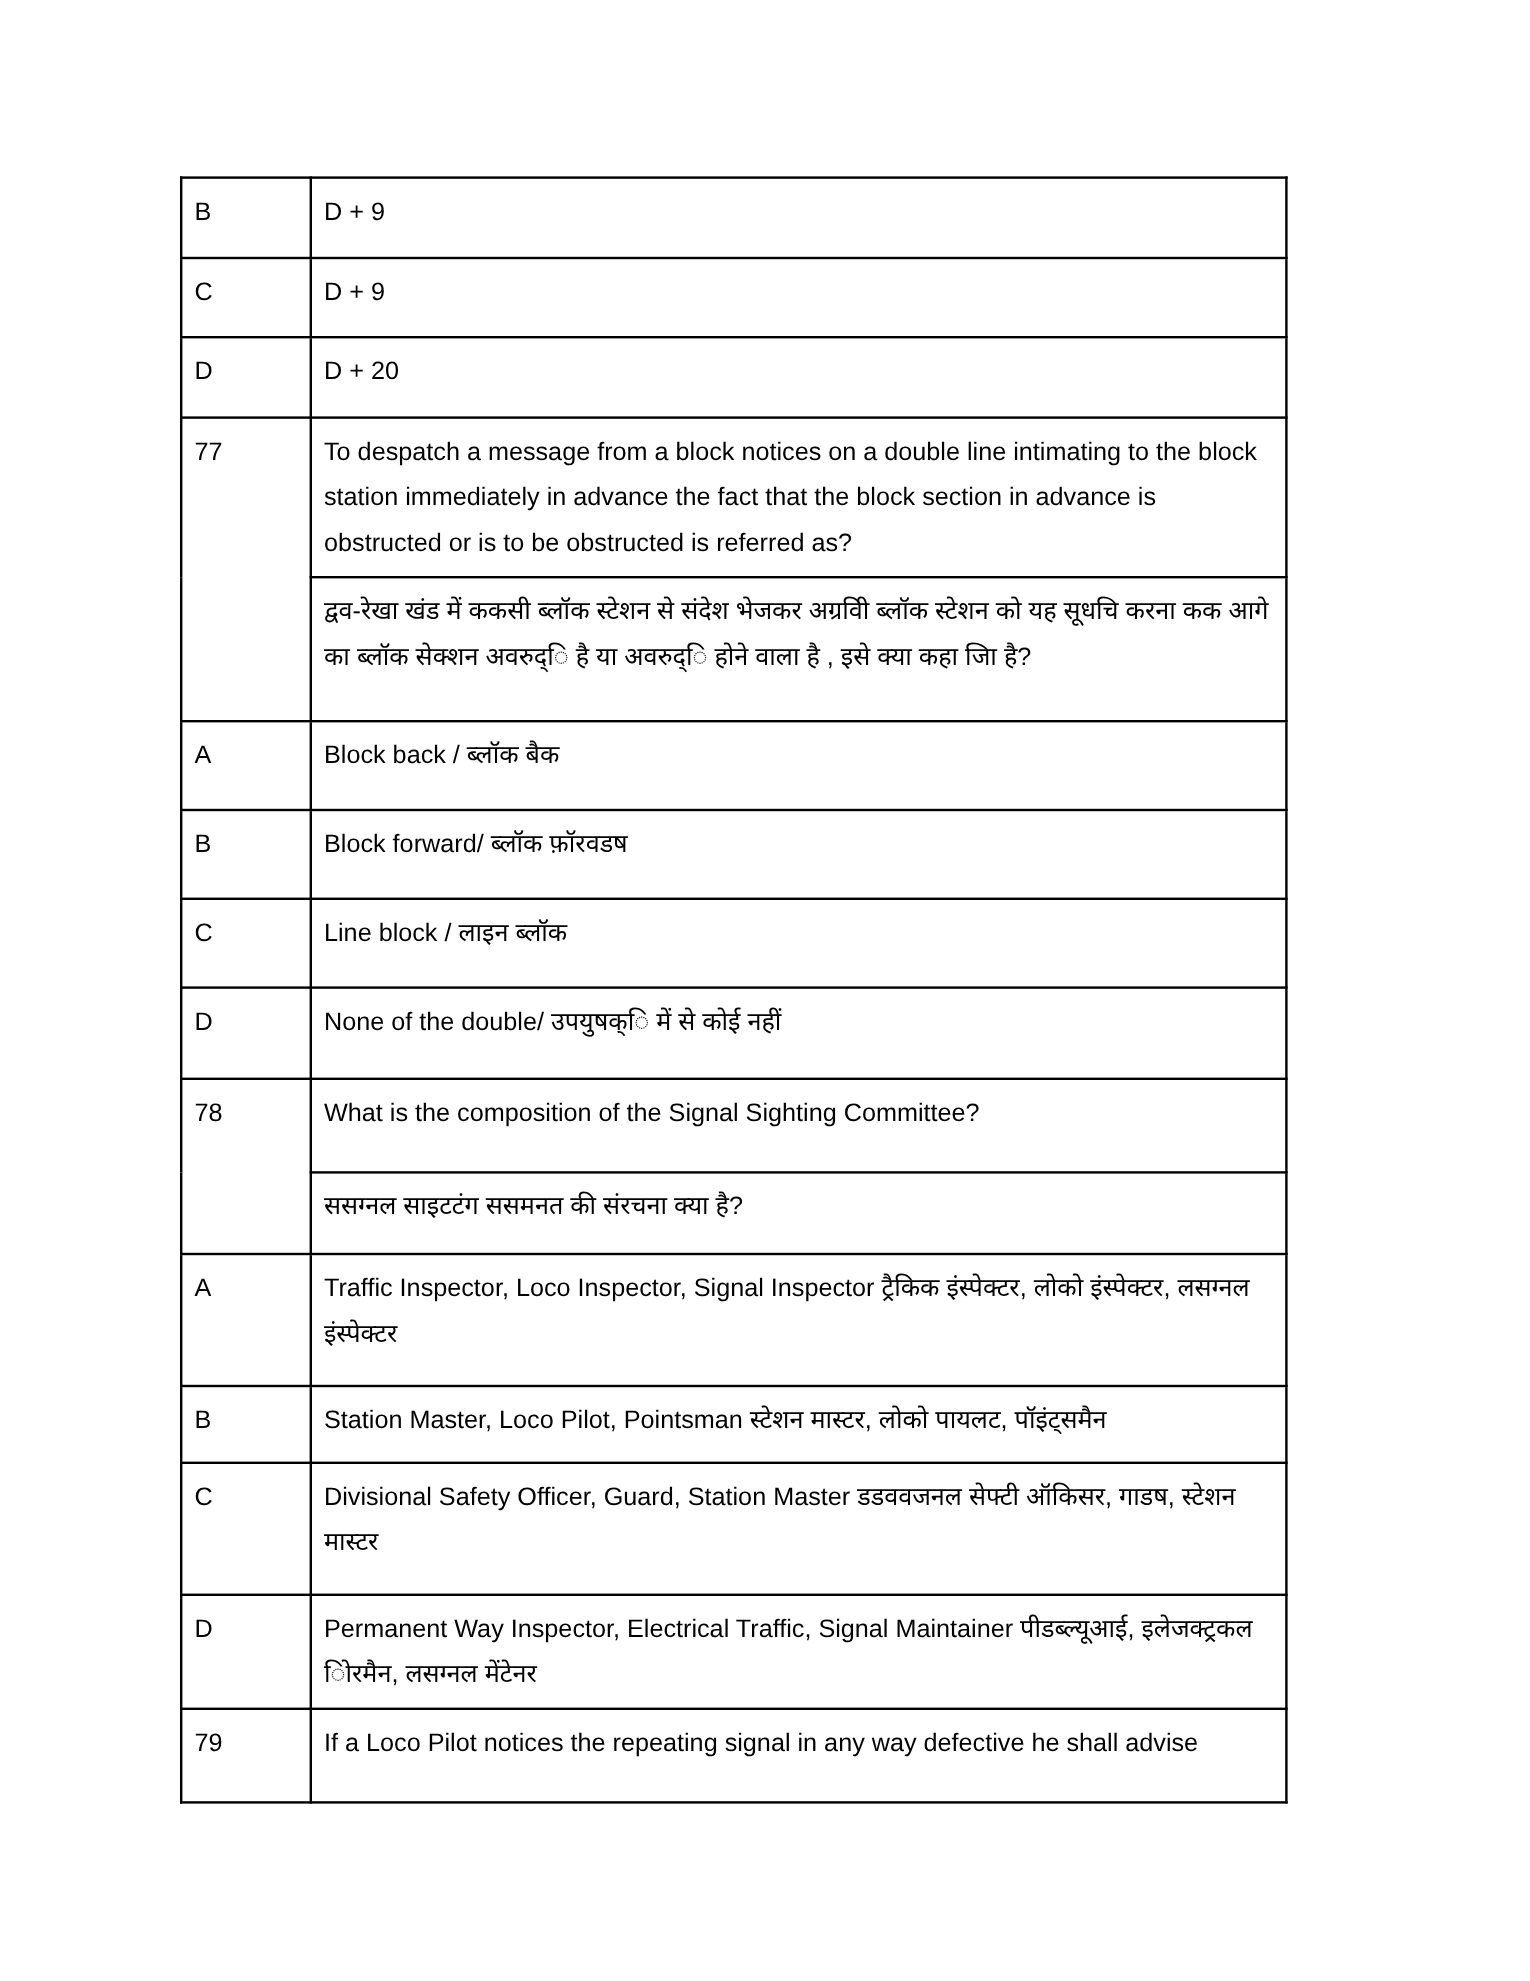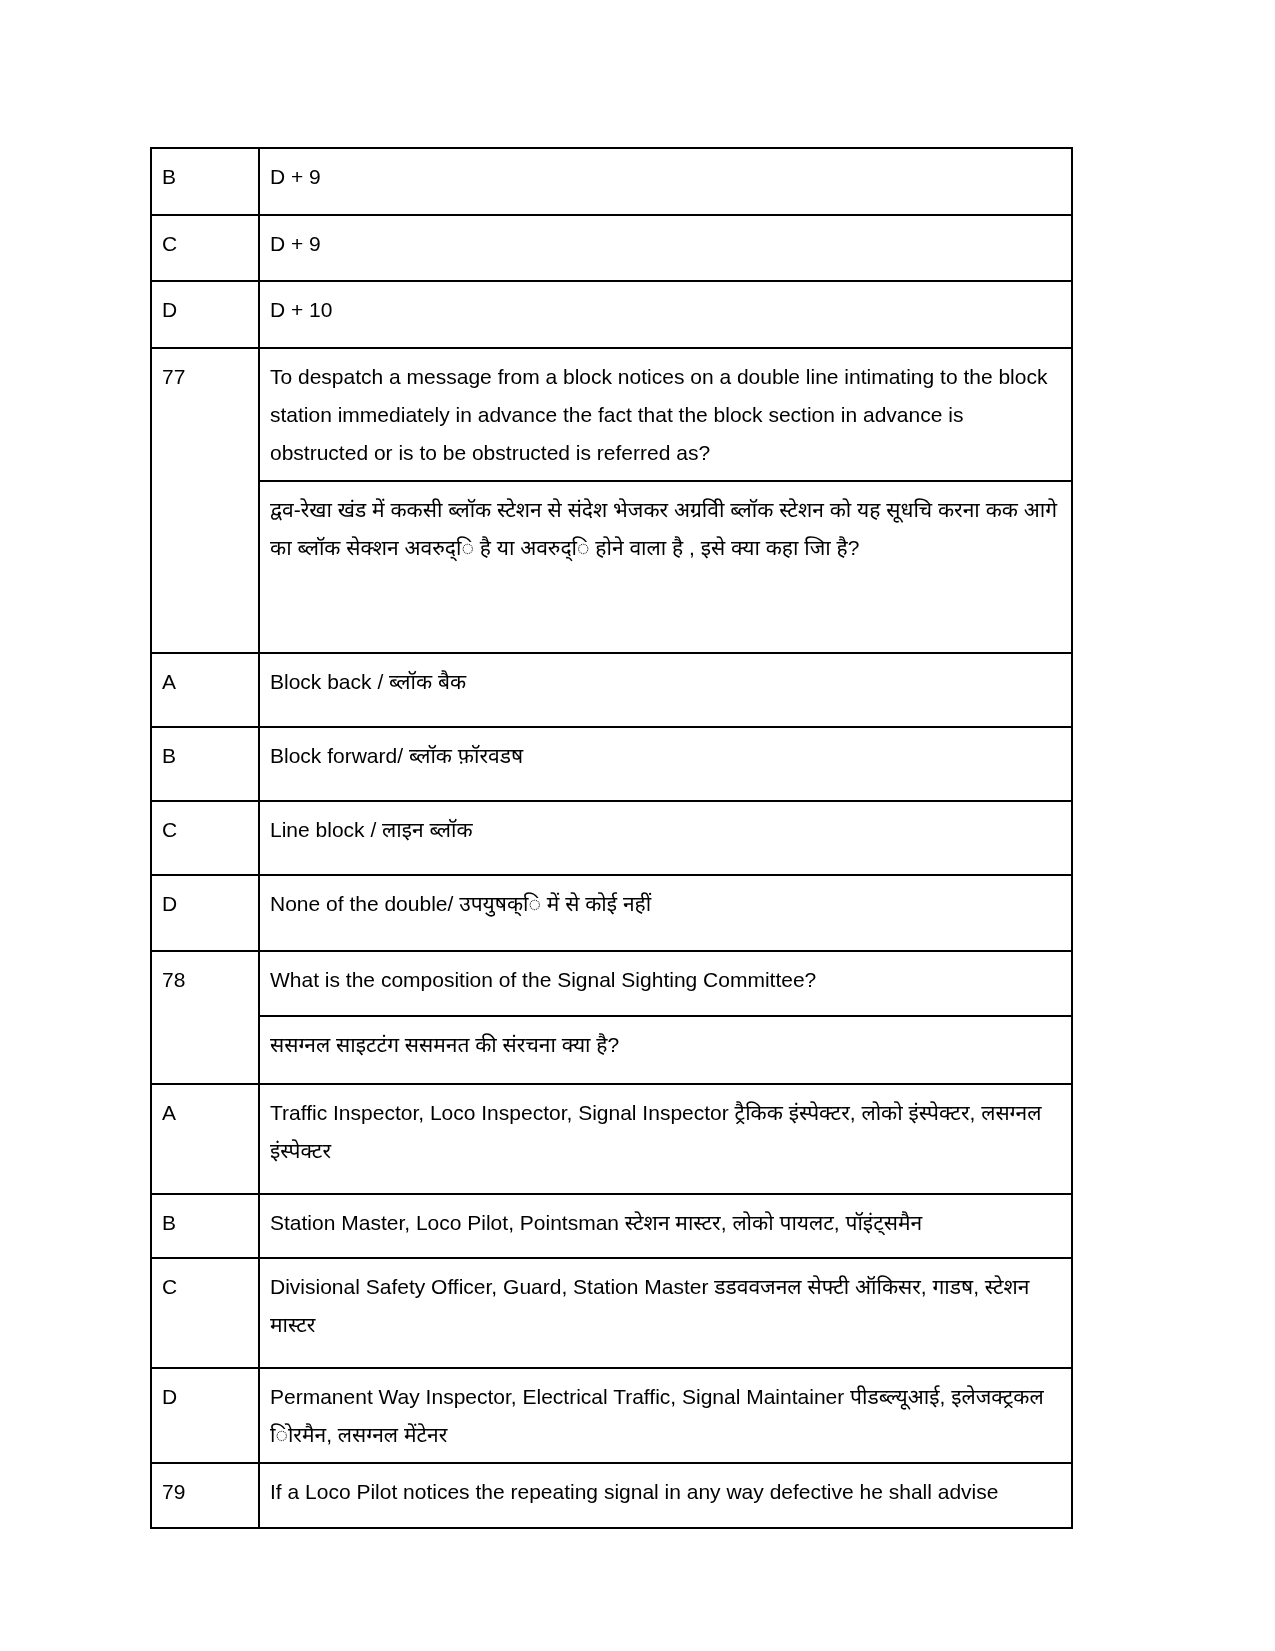--- a/index.html
+++ b/index.html
@@ -29,30 +29,30 @@
     color:#000000;
     word-wrap:break-word;
     overflow:hidden;
   }
   td.col-label{
     width:84px;
     padding-left:12px;
   }
   
   tr.h64{height:64px}
-  tr.h65{height:65px}
+  tr.h65{height:78px}
   tr.h66{height:66px}
   tr.h67{height:67px}
   tr.h68{height:68px}
   tr.h74{height:74px}
   tr.h76{height:76px}
   tr.h91{height:91px}
   tr.h110{height:110px}
   tr.h118{height:118px}
-  tr.h152{height:172px}
+  tr.h152{height:120px}
   
   td.lh44{line-height:44px}
   td.lh50{line-height:50px;padding-top:12px}
 </style>
 </head>
 <body>
 
 <div class="page">
   <table class="qtable">
 
@@ -60,21 +60,21 @@
         <tr class="h67">
       <td class="col-label">B</td>
       <td>D + 9</td>
     </tr>
     <tr class="h66">
       <td class="col-label">C</td>
       <td>D + 9</td>
     </tr>
     <tr class="h67">
       <td class="col-label">D</td>
-      <td>D + 10</td>
+      <td>D + 20</td>
     </tr>
 
     <tr class="h118">
       <td class="col-label" rowspan="2">77</td>
       <td>To despatch a message from a block notices on a double line intimating to the block station immediately in advance the fact that the block section in advance is obstructed or is to be obstructed is referred as?</td>
     </tr>
     <tr class="h152">
       <td class="lh50">द्वव-रेखा खंड में ककसी ब्लॉक स्टेशन से संदेश भेजकर अग्रविी ब्लॉक स्टेशन को यह सूधचि करना कक आगे का ब्लॉक सेक्शन अवरुद्ि है या अवरुद्ि होने वाला है , इसे क्या कहा जिा है?</td>
     </tr>
     <tr class="h74">

